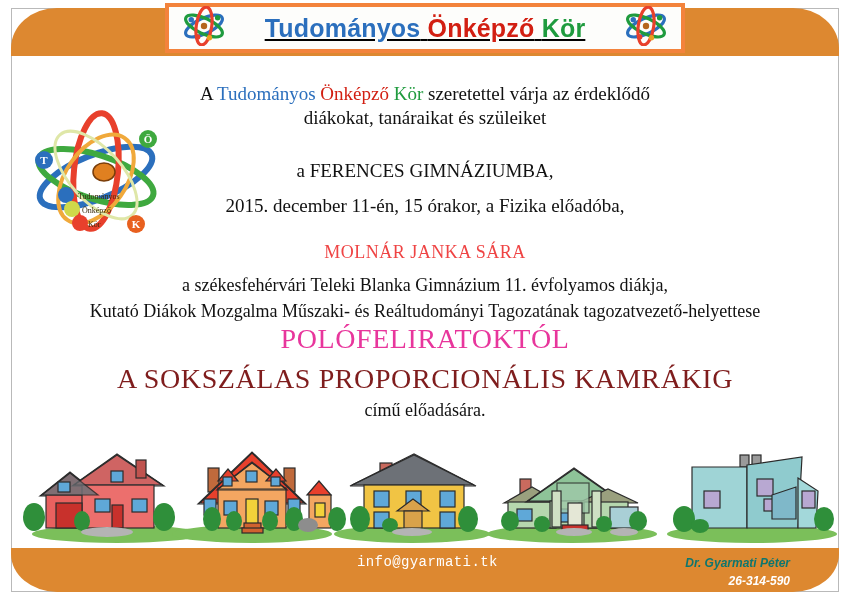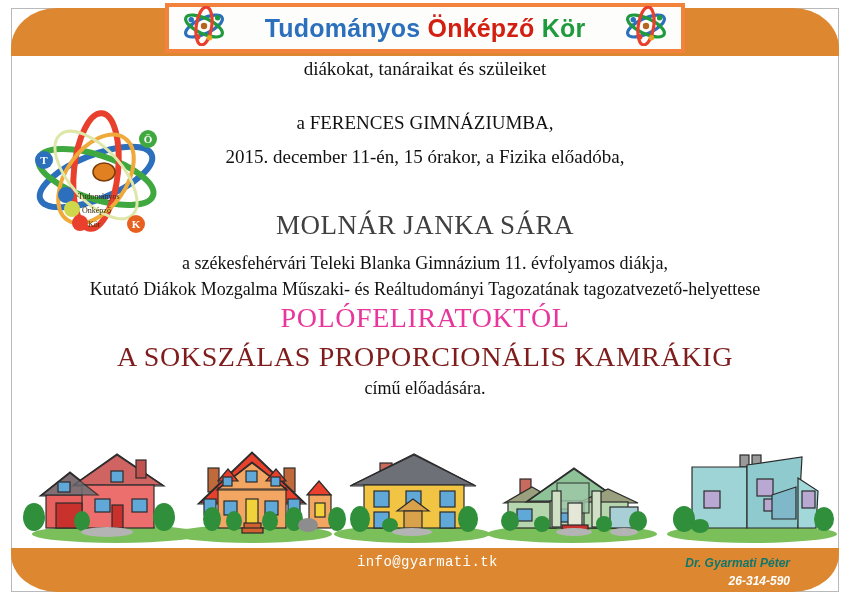--- a/index.html
+++ b/index.html
@@ -42,20 +42,21 @@
     background:#f3833c;
     padding:4px;
     box-sizing:border-box;
   }
   .logo-banner-inner{
     width:100%;height:100%;
     background:#fdfdfb;
     display:flex;align-items:center;justify-content:space-between;
     padding:0 12px;
     box-sizing:border-box;
+    text-decoration:underline;
   }
   .banner-title{
     font-family:"Liberation Sans", sans-serif;
     font-size:25px;font-weight:bold;letter-spacing:.2px;
     white-space:nowrap;
   }
   .t-blue{color:#2b6fbd;}
   .t-red{color:#d21f12;}
   .t-green{color:#1f9b3e;}
 
@@ -69,22 +70,22 @@
     position:absolute;left:0;top:0;width:826px;
     text-align:center;
     color:#111111;
   }
   .line{ line-height:1.24; }
   .l-intro1{ margin-top:25px; font-size:19px; }
   .l-intro2{ font-size:19px; }
   .l-venue{ margin-top:30px; font-size:19px; }
   .l-date{ margin-top:11px; font-size:19px; }
   .l-name{
-    margin-top:40px;
-    font-size:27px;color:#404040;letter-spacing:.5px;
+    margin-top:24px;
+    font-size:18px;color:#ef4444;letter-spacing:.5px;
   }
   .l-sub1{ margin-top:10px; font-size:18px; }
   .l-sub2{ margin-top:4px; font-size:18px; }
   .l-title1{
     font-size:28px;color:#e8369c;letter-spacing:.6px;
   }
   .l-title2{ margin-top:5px;font-size:28px;color:#7f1d1d;letter-spacing:.6px; }
   .l-closing{ margin-top:2px;font-size:18px; }
 
   
@@ -189,20 +190,25 @@
         <circle cx="46" cy="100" r="8" fill="#cfd84a"></circle>
         <circle cx="54" cy="114" r="8" fill="#e8402c"></circle>
         <text x="52" y="90" font-family="Liberation Serif, serif" font-size="8" fill="#3a2a0a">Tudományos</text>
         <text x="56" y="104" font-family="Liberation Serif, serif" font-size="8" fill="#3a2a0a">Önképző</text>
         <text x="62" y="118" font-family="Liberation Serif, serif" font-size="8" fill="#3a2a0a">Kör</text>
       </svg>
     </div>
 
     <div class="text-block">
 
+      <div class="line l-intro1">
+        <span>A </span><span class="t-blue">Tudományos</span>
+        <span class="t-red">Önképző</span>
+        <span class="t-green">Kör</span><span> szeretettel várja az érdeklődő</span>
+      </div>
 
       <div class="line l-intro2">diákokat, tanáraikat és szüleiket</div>
 
       <div class="line l-venue">a FERENCES GIMNÁZIUMBA,</div>
 
       <div class="line l-date">2015. december 11-én, 15 órakor,  a Fizika előadóba,</div>
 
       <div class="line l-name">MOLNÁR JANKA SÁRA</div>
 
       <div class="line l-sub1">a székesfehérvári Teleki Blanka Gimnázium 11. évfolyamos diákja,</div>

